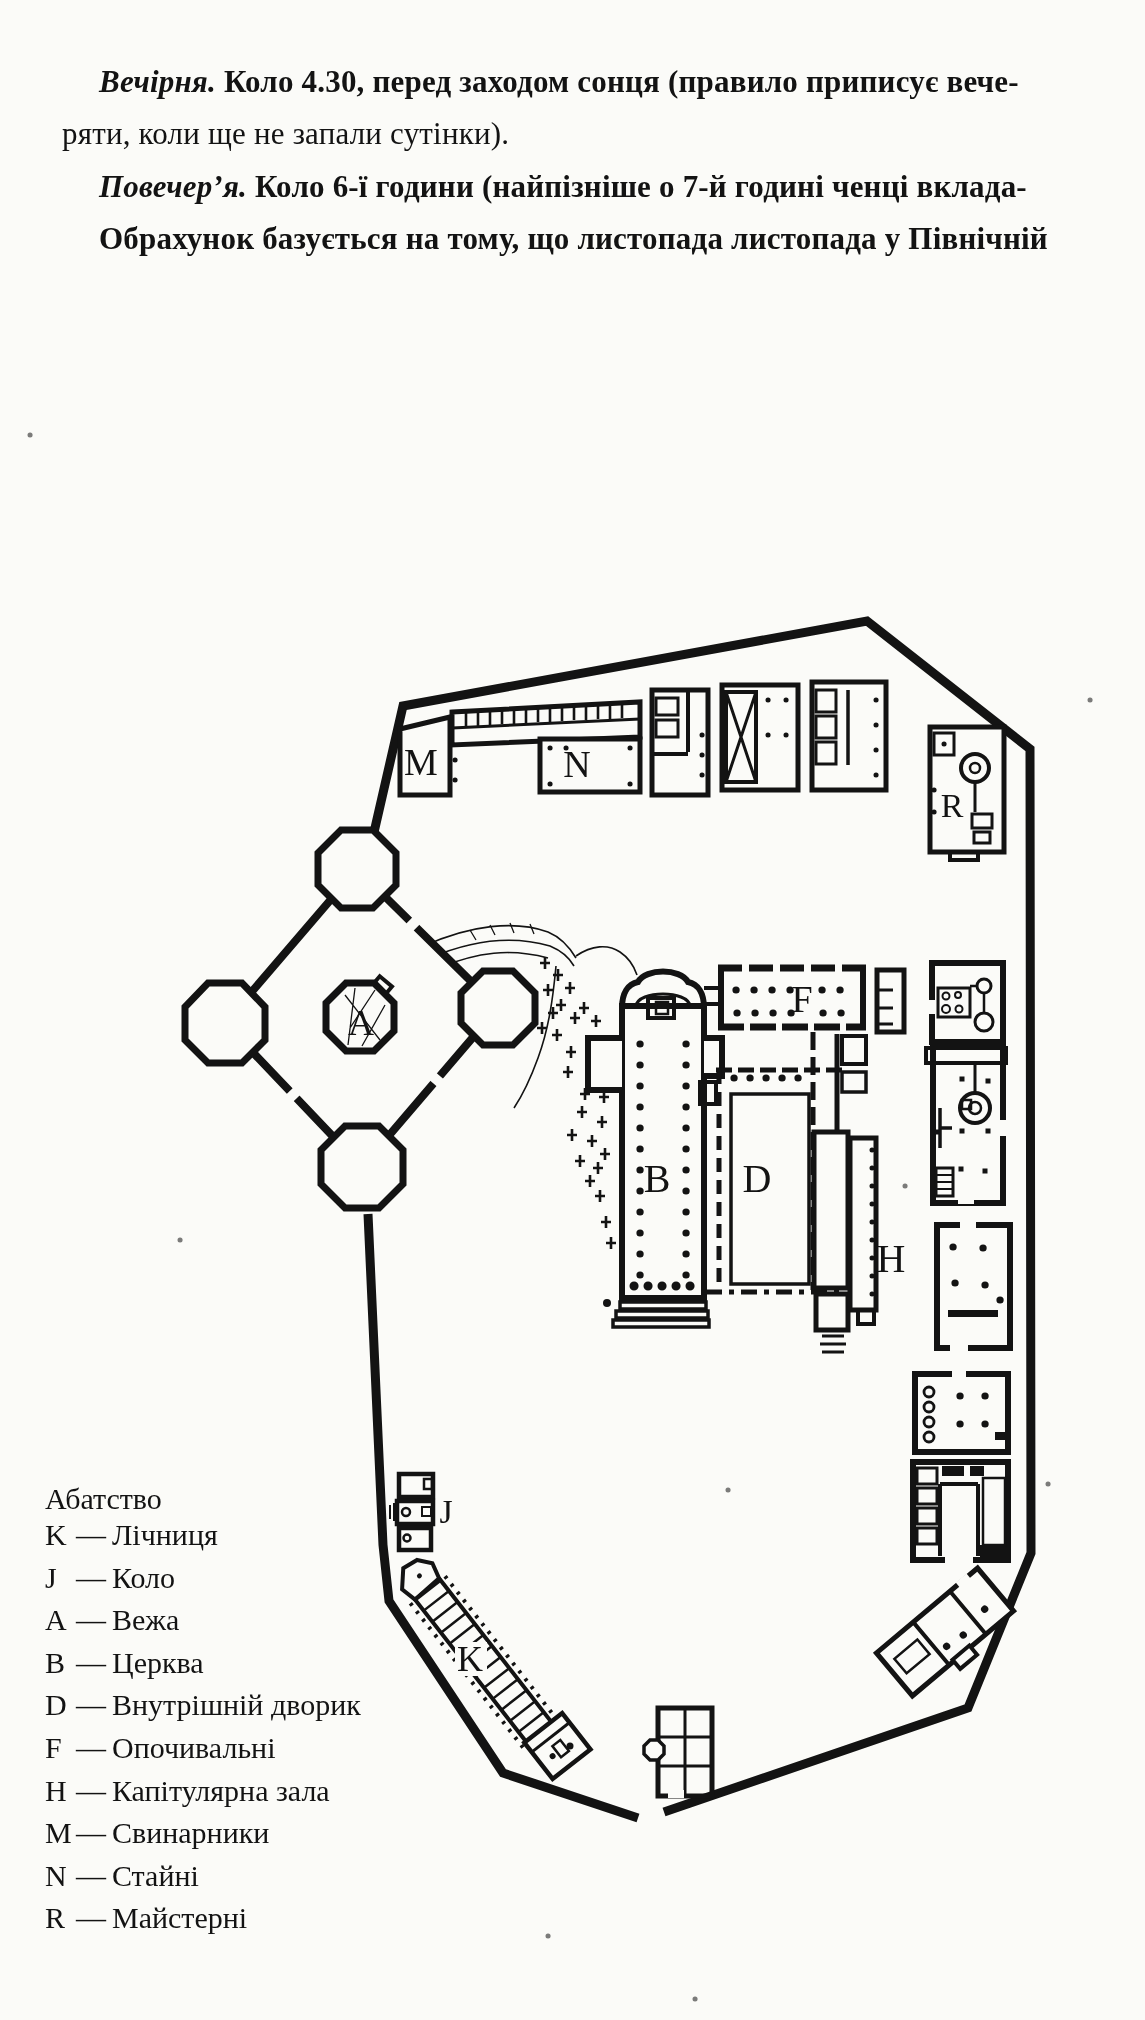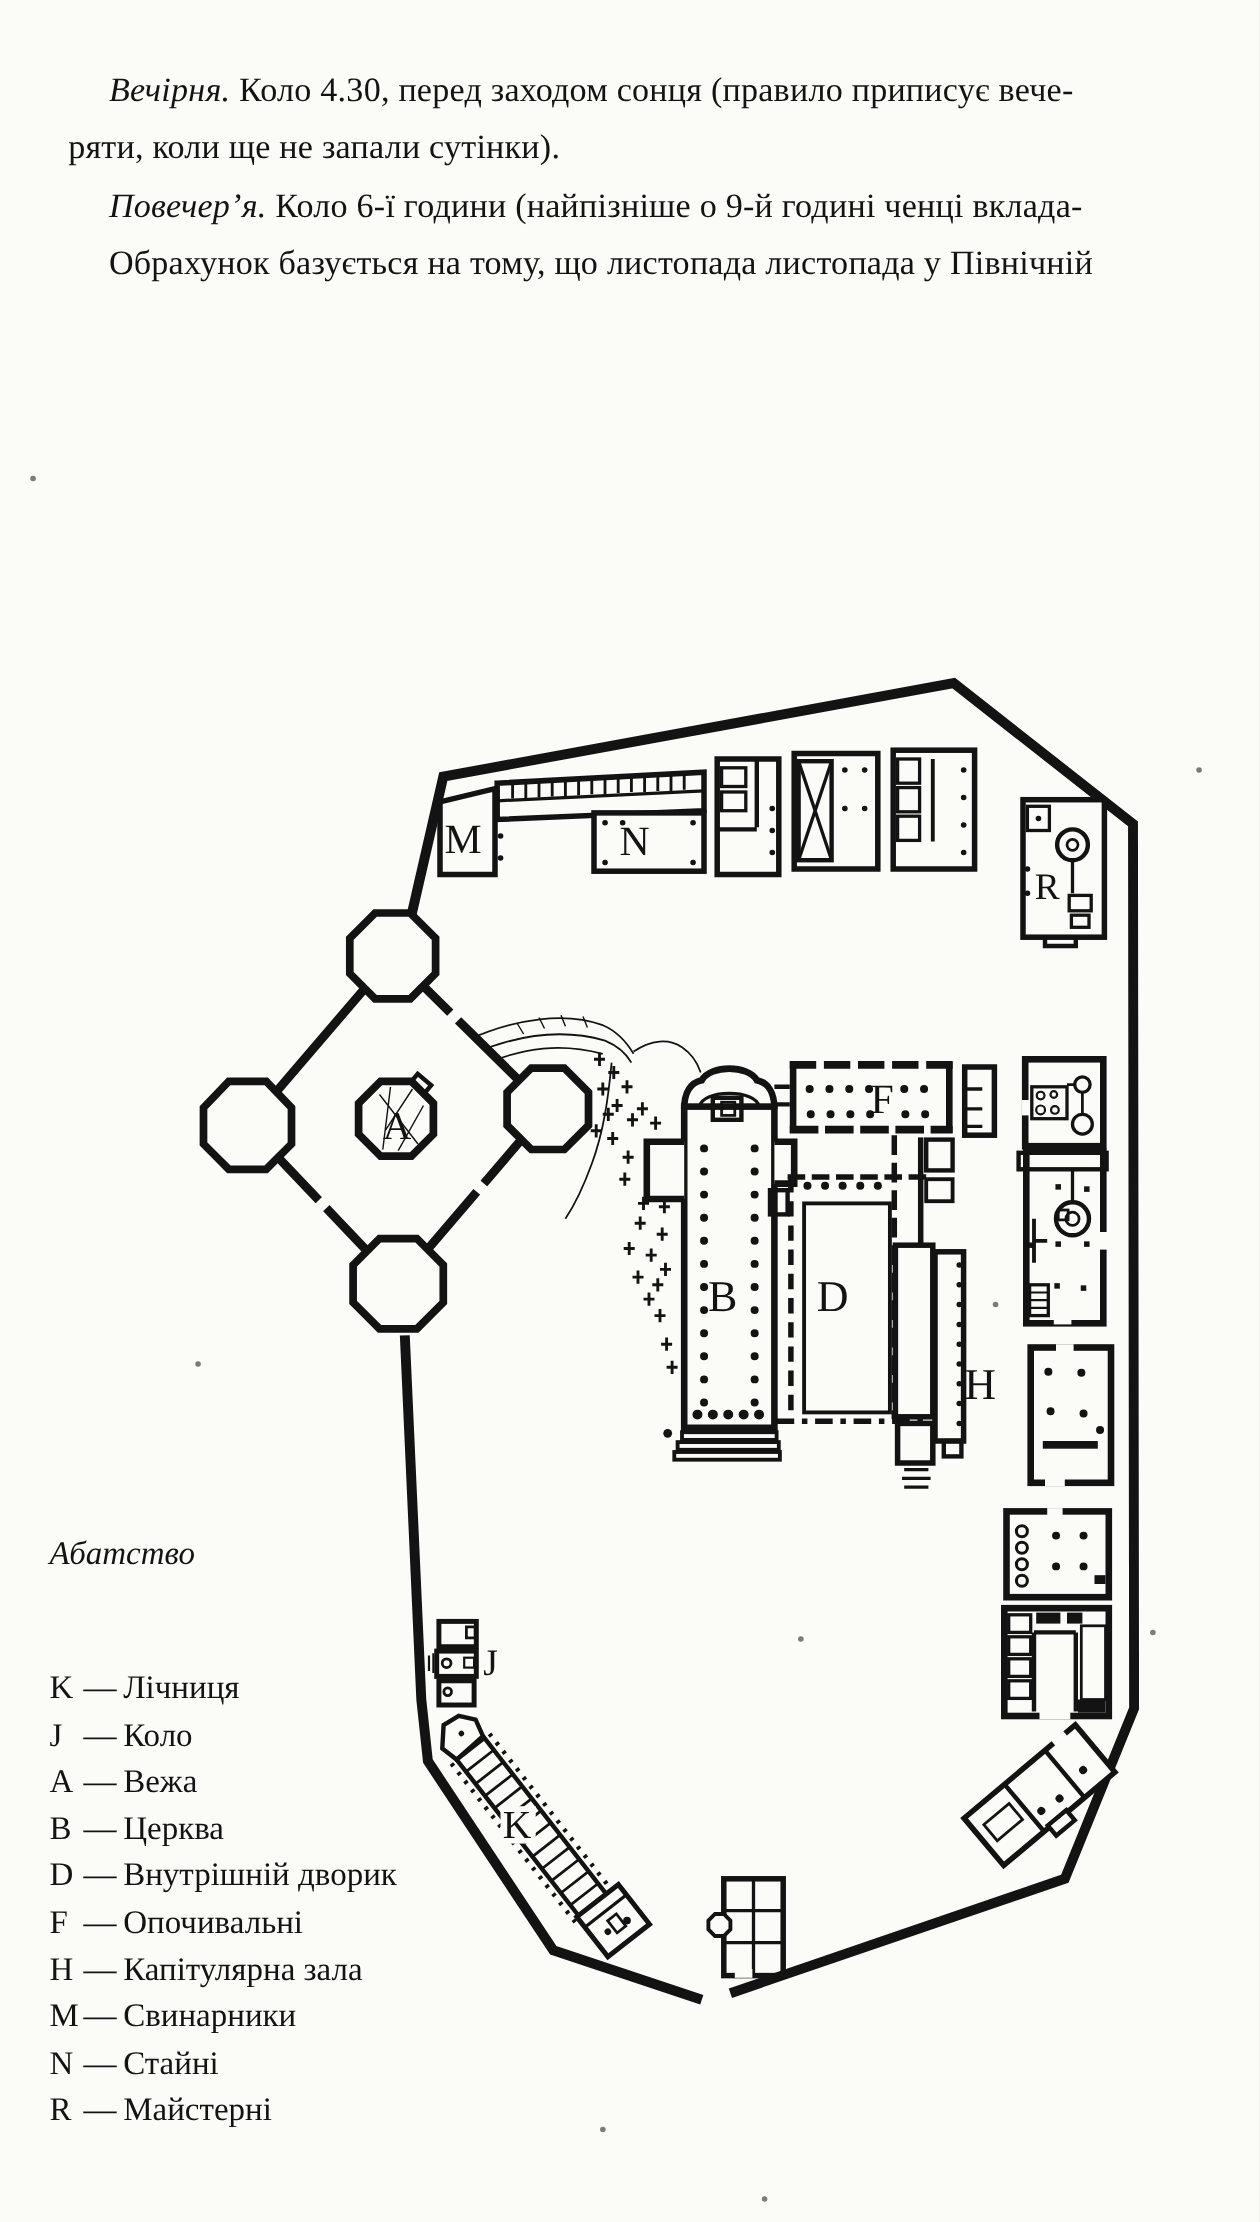--- a/index.html
+++ b/index.html
@@ -1,22 +1,22 @@
 <!DOCTYPE html>
 <html><head>
 <meta charset="utf-8">
 <style>
   html,body{margin:0;padding:0;background:#e8e8e6;}
   .page{position:relative;width:1145px;height:2020px;background:#fbfbf8;
         font-family:"Liberation Serif",serif;color:#131313;overflow:hidden;}
   .intro{position:absolute;left:62px;top:56px;font-size:31px;line-height:52.4px;
          letter-spacing:.2px;white-space:nowrap;}
-  .intro .indent{padding-left:37px;}
+  .intro .indent{padding-left:37px;font-weight:bold;}
   .lead{font-style:italic;}
-  .legend-title{position:absolute;left:45px;top:1396px;font-size:30px;font-style:italic;}
+  .legend-title{position:absolute;left:45px;top:1482px;font-size:30px;}
   .legend{position:absolute;left:45px;top:1514px;font-size:30px;line-height:42.6px;}
   .lrow{display:flex;}
   .lletter{width:31px;}
   .ldash{width:36px;}
   svg{position:absolute;left:0;top:0;}
   .ln{stroke:#131313;fill:none;}
   .fw{stroke:#131313;fill:#fbfbf8;}
   .fb{fill:#131313;stroke:none;}
   .notch{fill:#fbfbf8;stroke:none;}
   .dots{stroke:#131313;stroke-width:7.2;stroke-linecap:round;fill:none;}
@@ -26,21 +26,21 @@
   text{font-family:"Liberation Serif",serif;fill:#131313;stroke:none;text-anchor:middle;}
 </style>
 </head>
 <body>
 
 <div class="page">
 
   <div class="intro">
     <div class="line indent"><span class="lead">Вечірня.</span><span> Коло 4.30, перед заходом сонця (правило приписує вече-</span></div>
     <div class="line"><span class="lead"></span><span>ряти, коли ще не запали сутінки).</span></div>
-    <div class="line indent"><span class="lead">Повечер’я.</span><span> Коло 6-ї години (найпізніше о 9-й годині ченці вклада-</span></div>
+    <div class="line indent"><span class="lead">Повечер’я.</span><span> Коло 6-ї години (найпізніше о 7-й годині ченці вклада-</span></div>
     <div class="line indent"><span class="lead"></span><span>Обрахунок базується на тому, що листопада листопада у Північній</span></div>
   </div>
 
   <svg width="1145" height="2020" viewBox="0 0 1145 2020">
     <defs>
       <pattern id="xh" width="34" height="26" patternUnits="userSpaceOnUse">
         <path d="M0 0L34 26M34 0L0 26" stroke="#131313" stroke-width="2.4" fill="none"></path>
       </pattern>
       <pattern id="xh2" width="27" height="29" patternUnits="userSpaceOnUse">
         <path d="M0 0L27 29M27 0L0 29" stroke="#131313" stroke-width="2.4" fill="none"></path>

